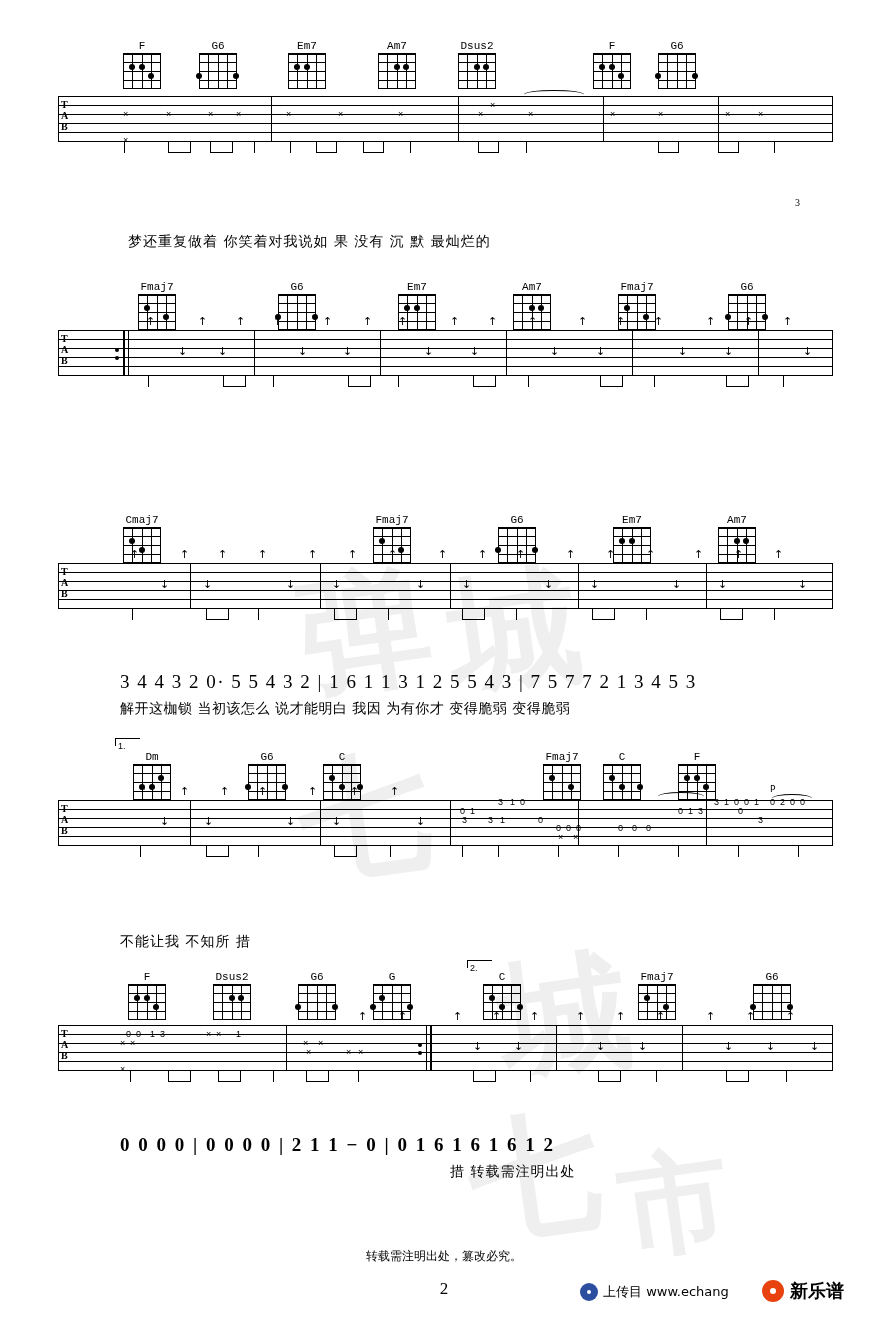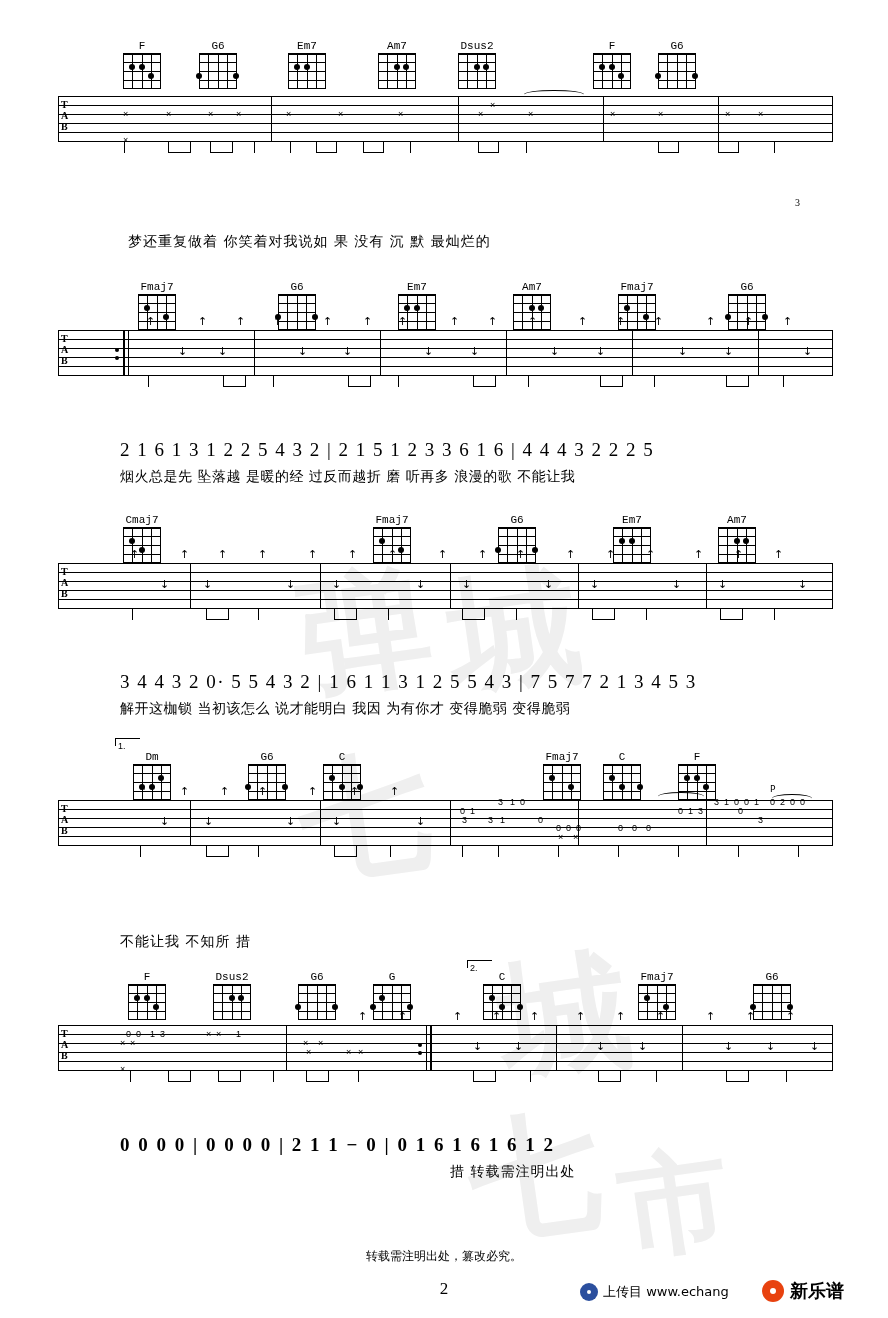--- a/index.html
+++ b/index.html
@@ -476,24 +476,20 @@
       <div class="beam" style="left:542px;top:56px;width:22px;"></div>
       <div class="stem" style="left:564px;top:45px;height:12px;"></div>
       <div class="stem" style="left:596px;top:45px;height:12px;"></div>
       <div class="stem" style="left:668px;top:45px;height:12px;"></div>
       <div class="beam" style="left:668px;top:56px;width:22px;"></div>
       <div class="stem" style="left:690px;top:45px;height:12px;"></div>
       <div class="stem" style="left:725px;top:45px;height:12px;"></div>
     </div>
   </div>
 
-  <div class="numrow" style="top:440px;height:52px;">
-    <div class="num" style="left:120px;top:0;letter-spacing:1.5px;">2 1 6 1 3 1 2 2   5 4 3 2 | 2 1 5 1 2 3 3   6 1 6 | 4 4 4 3   2 2 2 5</div>
-    <div class="lyr" style="left:120px;top:28px;letter-spacing:0.5px;">烟火总是先 坠落越   是暖的经   过反而越折 磨      听再多   浪漫的歌   不能让我</div>
-  </div>
 
   <div class="system" style="top:508px;height:130px;">
     <div class="chord" style="left:110px;top:6px;">
       <div class="cname">Cmaj7</div>
       <div class="grid">
         <div class="nut"></div>
         <div class="vline" style="left:0;"></div>
           <div class="vline" style="left:9px;"></div>
           <div class="vline" style="left:19px;"></div>
           <div class="vline" style="left:28px;"></div>

